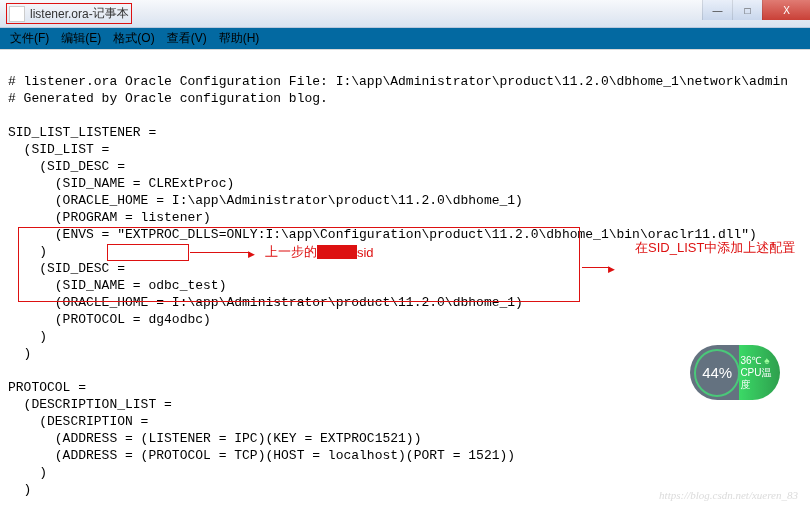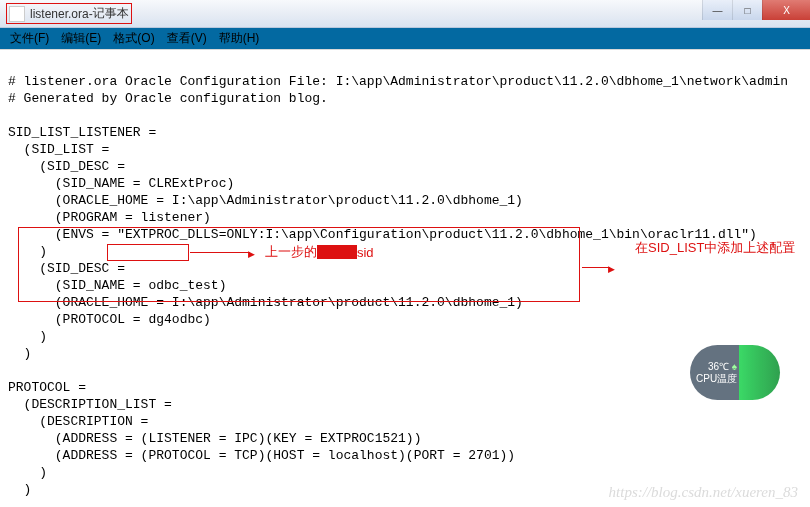--- a/index.html
+++ b/index.html
@@ -107,29 +107,29 @@
     font-family: Arial,sans-serif;
   }
   .gauge-circle {
     width:48px;height:48px;border-radius:50%;
     border:2px solid #2bbf62;
     background:#4a5a6a;
     margin-left:4px;
     display:flex;align-items:center;justify-content:center;
     font-size:15px;
   }
-  .gauge-right { margin-left:6px; font-size:10px; line-height:12px;text-align:right; }
+  .gauge-right { font-size:10px; line-height:12px; }
   .leaf { color:#8fff8f; font-size:10px; }
   .watermark {
     position:absolute;
     right:12px; bottom:6px;
     color:#ccc;
     font-style:italic;
     font-family: "Times New Roman", serif;
-    font-size:15px;
+    font-size:11px;
     opacity:.7;
   }
 </style>
 </head>
 <body>
 
 <div class="titlebar">
   <span class="title-highlight">
     <span class="titlebar-icon"></span>
     <span class="title-text">listener.ora</span>
@@ -167,21 +167,21 @@
 <span><span>      (SID_NAME = </span><span>odbc_test</span><span>)</span></span>
 <span>      (ORACLE_HOME = I:\app\Administrator\product\11.2.0\dbhome_1)</span>
 <span>      (PROTOCOL = dg4odbc)</span>
 <span>    )</span>
 <span>  )</span>
 <span></span>
 <span>PROTOCOL =</span>
 <span>  (DESCRIPTION_LIST =</span>
 <span>    (DESCRIPTION =</span>
 <span>      (ADDRESS = (LISTENER = IPC)(KEY = EXTPROC1521))</span>
-<span>      (ADDRESS = (PROTOCOL = TCP)(HOST = localhost)(PORT = 2701))</span>
+<span>      (ADDRESS = (PROTOCOL = TCP)(HOST = localhost)(PORT = 1521))</span>
 <span>    )</span>
 <span>  )</span>
 <span></span>
 <span></span>
 
 </div>
 
 <div class="red-box-outer" style="left:18px; top:227px; width:562px; height:75px;"></div>
 
 <div class="sid-inner-box" style="left:107px; top:244px; width:82px; height:17px;"></div>
@@ -195,19 +195,20 @@
   <span class="annot">sid</span>
 </div>
 
 <div class="arrow" style="left:582px; top:260px;">
   <div class="arrow-line" style="width:28px;"></div>
     <span class="arrow-head"></span>
 </div>
 <div class="annot" style="position:absolute; left:615px; top:240px; width:175px; line-height:16px;margin-left:20px;">在SID_LIST中添加上述配置</div>
 
 <div class="gauge">
+  <div class="gauge-circle">44%</div>
   <div class="gauge-right">
     <div><span>36℃</span> <span class="leaf">♠</span></div>
     <div>CPU温度</div>
   </div>
 </div>
 
 <div class="watermark">https://blog.csdn.net/xueren_83</div>
 
 </body></html>

